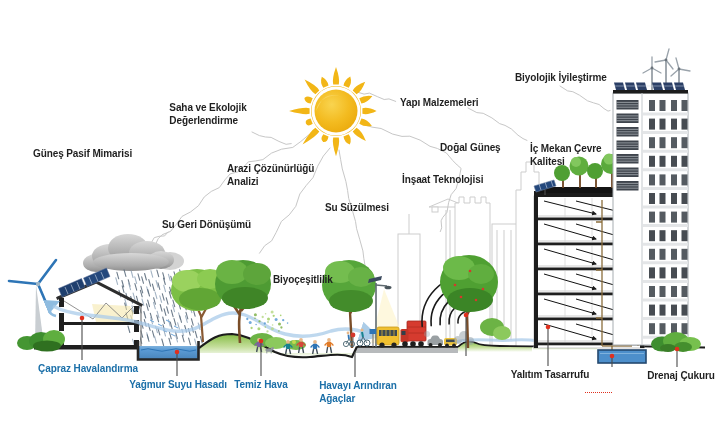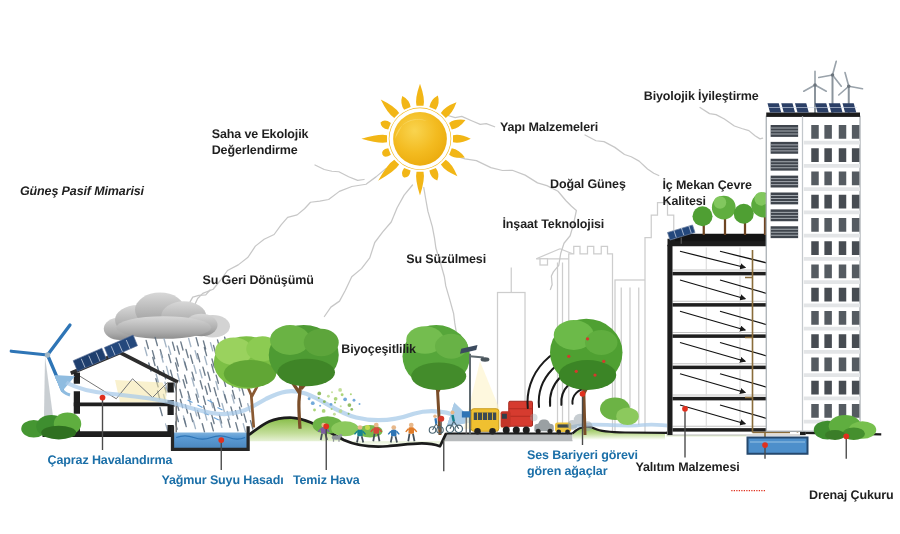--- a/index.html
+++ b/index.html
@@ -705,33 +705,35 @@
         <circle cx="466" cy="315" r="2.3" fill="#e0301e"></circle>
         <line x1="548" y1="329" x2="548" y2="366" stroke="#4a4a4a" stroke-width="1.1"></line>
         <circle cx="548" cy="327" r="2.3" fill="#e0301e"></circle>
         <line x1="612" y1="358" x2="612" y2="367" stroke="#4a4a4a" stroke-width="1.1"></line>
         <circle cx="612" cy="356" r="2.3" fill="#e0301e"></circle>
         <line x1="677" y1="351" x2="677" y2="367" stroke="#4a4a4a" stroke-width="1.1"></line>
         <circle cx="677" cy="349" r="2.3" fill="#e0301e"></circle>
       </g>
 </svg>
 
-<div class="lbl" style="left:16px;  top:147px;font-style:italic;">Güneş Pasif Mimarisi</div>
+<div class="lbl" style="left:33px;  top:147px;">Güneş Pasif Mimarisi</div>
 <div class="lbl center" style="left:208px; top:101px;">Saha ve Ekolojik
 Değerlendirme</div>
+<div class="lbl" style="left:227px; top:162px;">Arazi Çözünürlüğü
+Analizi</div>
 <div class="lbl" style="left:162px; top:218px;">Su Geri Dönüşümü</div>
 <div class="lbl" style="left:325px; top:201px;">Su Süzülmesi</div>
 <div class="lbl" style="left:273px; top:273px;">Biyoçeşitlilik</div>
 <div class="lbl" style="left:400px; top:96px;">Yapı Malzemeleri</div>
 <div class="lbl" style="left:440px; top:141px;">Doğal Güneş</div>
 <div class="lbl" style="left:402px; top:173px;">İnşaat Teknolojisi</div>
 <div class="lbl" style="left:515px; top:71px;">Biyolojik İyileştirme</div>
 <div class="lbl" style="left:530px; top:122px;margin-top:20px;">İç Mekan Çevre
 Kalitesi</div>
 <div class="lbl blue center" style="left:88px;  top:362px;">Çapraz Havalandırma</div>
 <div class="lbl blue center" style="left:178px; top:378px;">Yağmur Suyu Hasadı</div>
 <div class="lbl blue center" style="left:261px; top:378px;">Temiz Hava</div>
-<div class="lbl blue center" style="left:466px; top:358px;">Ses Bariyeri görevi
-gören ağaçlar</div>
-<div class="lbl center" style="left:550px; top:368px;">Yalıtım Malzemesi</div>
+<div class="lbl blue center" style="left:358px; top:379px;">Havayı Arındıran
+Ağaçlar</div>
+<div class="lbl center" style="left:550px; top:368px;">Yalıtım Tasarrufu</div>
 <div class="squiggle" style="left:585px; top:392px; width:27px;"></div>
-<div class="lbl center" style="left:681px; top:369px;margin-top:21px;">Drenaj Çukuru</div>
+<div class="lbl center" style="left:681px; top:369px;">Drenaj Çukuru</div>
 </div>
 
 </body></html>

